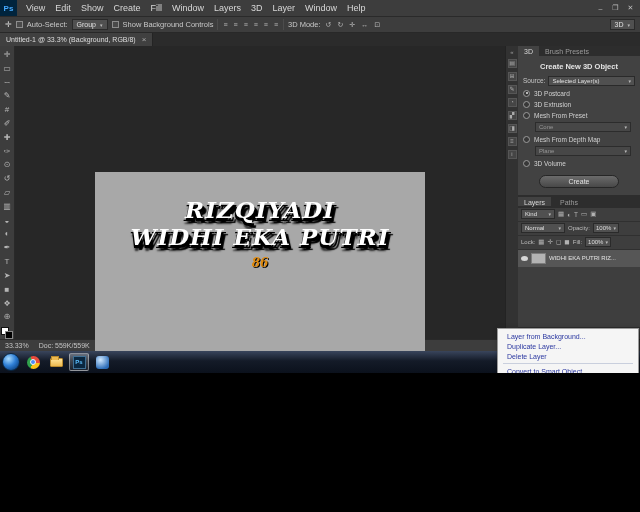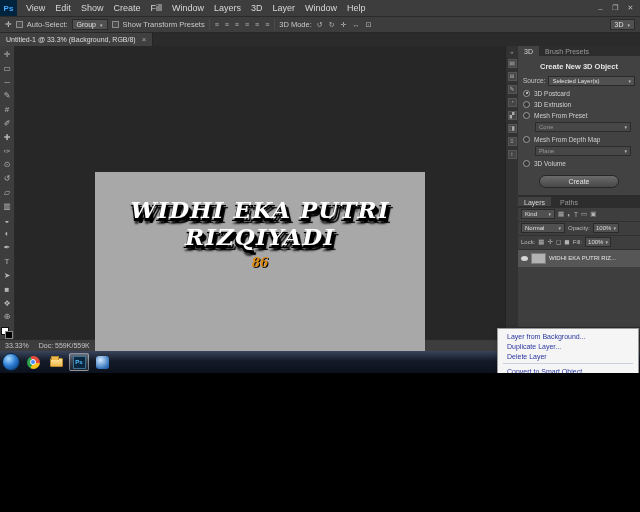--- a/index.html
+++ b/index.html
@@ -161,21 +161,21 @@
 
     <div class="optionsbar">
       <span class="opt-tool">✛</span>
       <span class="checkbox"></span>
       <span class="lbl">Auto-Select:</span>
       <span class="dropdown">
         <span>Group</span>
         <span class="dda">▾</span>
       </span>
       <span class="checkbox"></span>
-      <span class="lbl">Show Transform Presets</span>
+      <span class="lbl">Show Background Controls</span>
       <span class="vsep"></span>
       <span class="micon">≡</span>
       <span class="micon">≡</span>
       <span class="micon">≡</span>
       <span class="micon">≡</span>
       <span class="micon">≡</span>
       <span class="micon">≡</span>
       <span class="vsep"></span>
       <span class="lbl">3D Mode:</span>
       <span class="micon">↺</span>
@@ -222,22 +222,22 @@
         <div class="tool">❖</div>
         <div class="tool">⊕</div>
         <div class="swatches">
           <span class="sw-fg"></span>
           <span class="sw-bg"></span>
         </div>
       </div>
 
       <div class="canvas-area">
         <div class="canvas-img">
+          <div class="script-line">RIZQIYADI</div>
           <div class="script-line">WIDHI EKA PUTRI</div>
-          <div class="script-line">RIZQIYADI</div>
           <div class="numline">86</div>
         </div>
       </div>
 
       <div class="right-strip">
         <span class="collapse-ic">«</span>
         <span class="strip-icon">▤</span>
         <span class="strip-icon">⊞</span>
         <span class="strip-icon">✎</span>
         <span class="strip-icon">◔</span>

